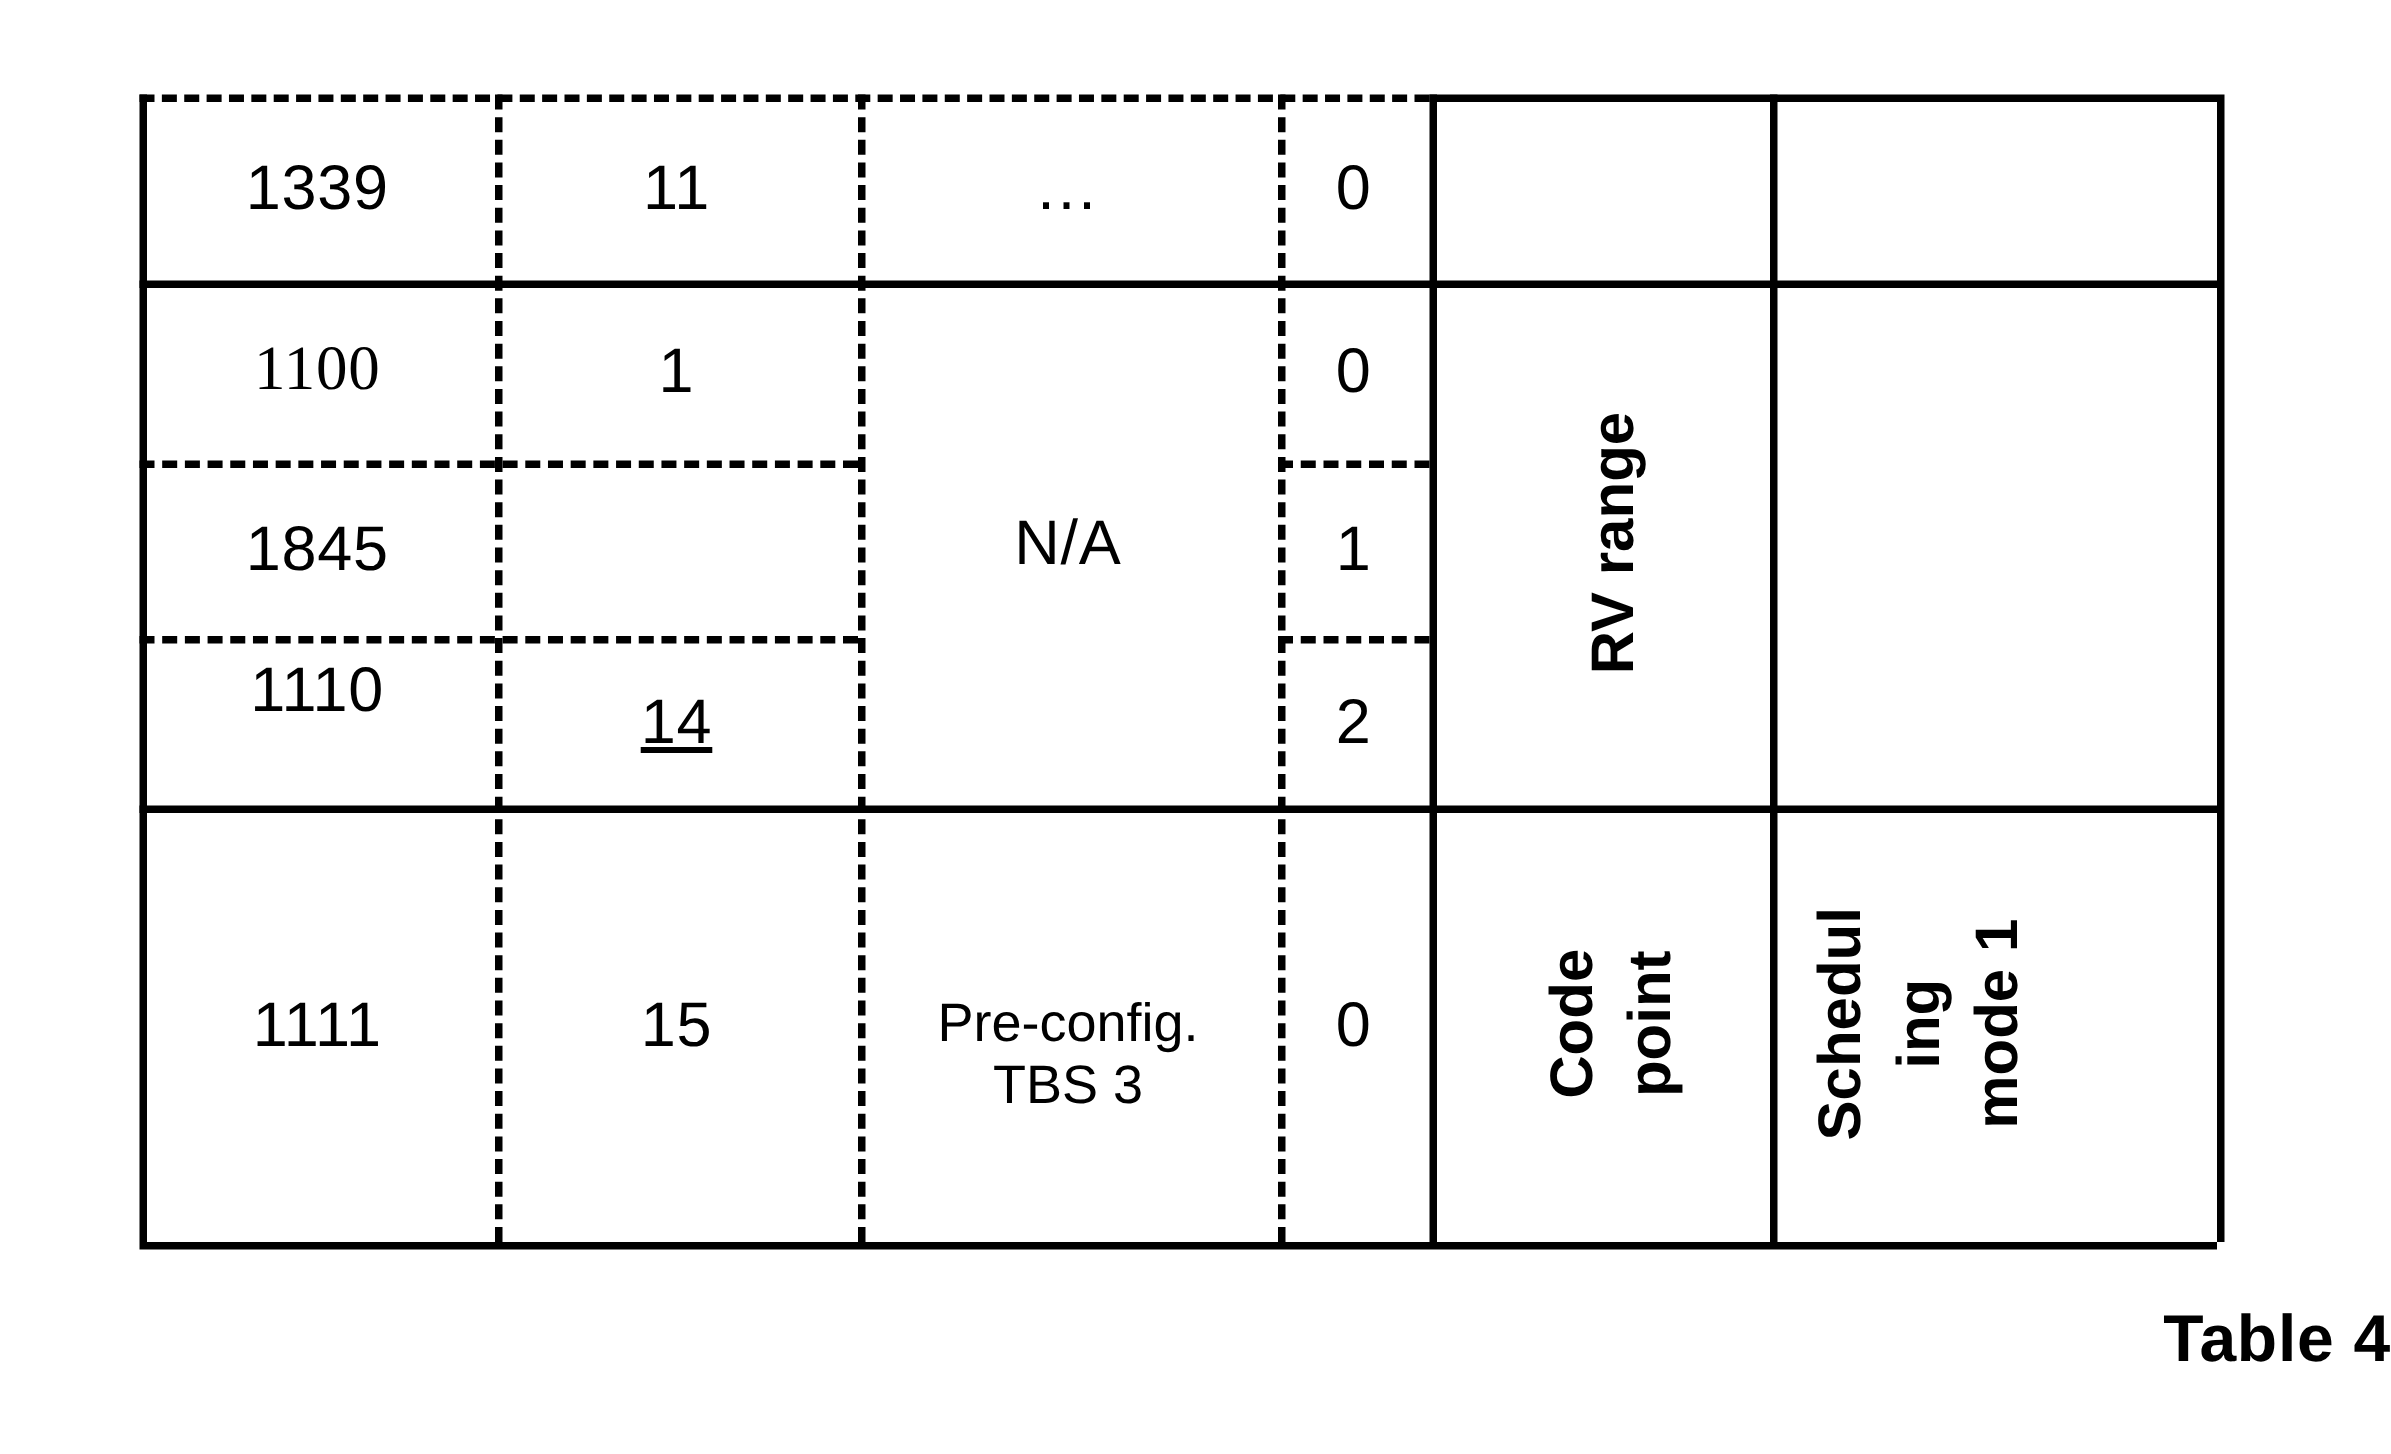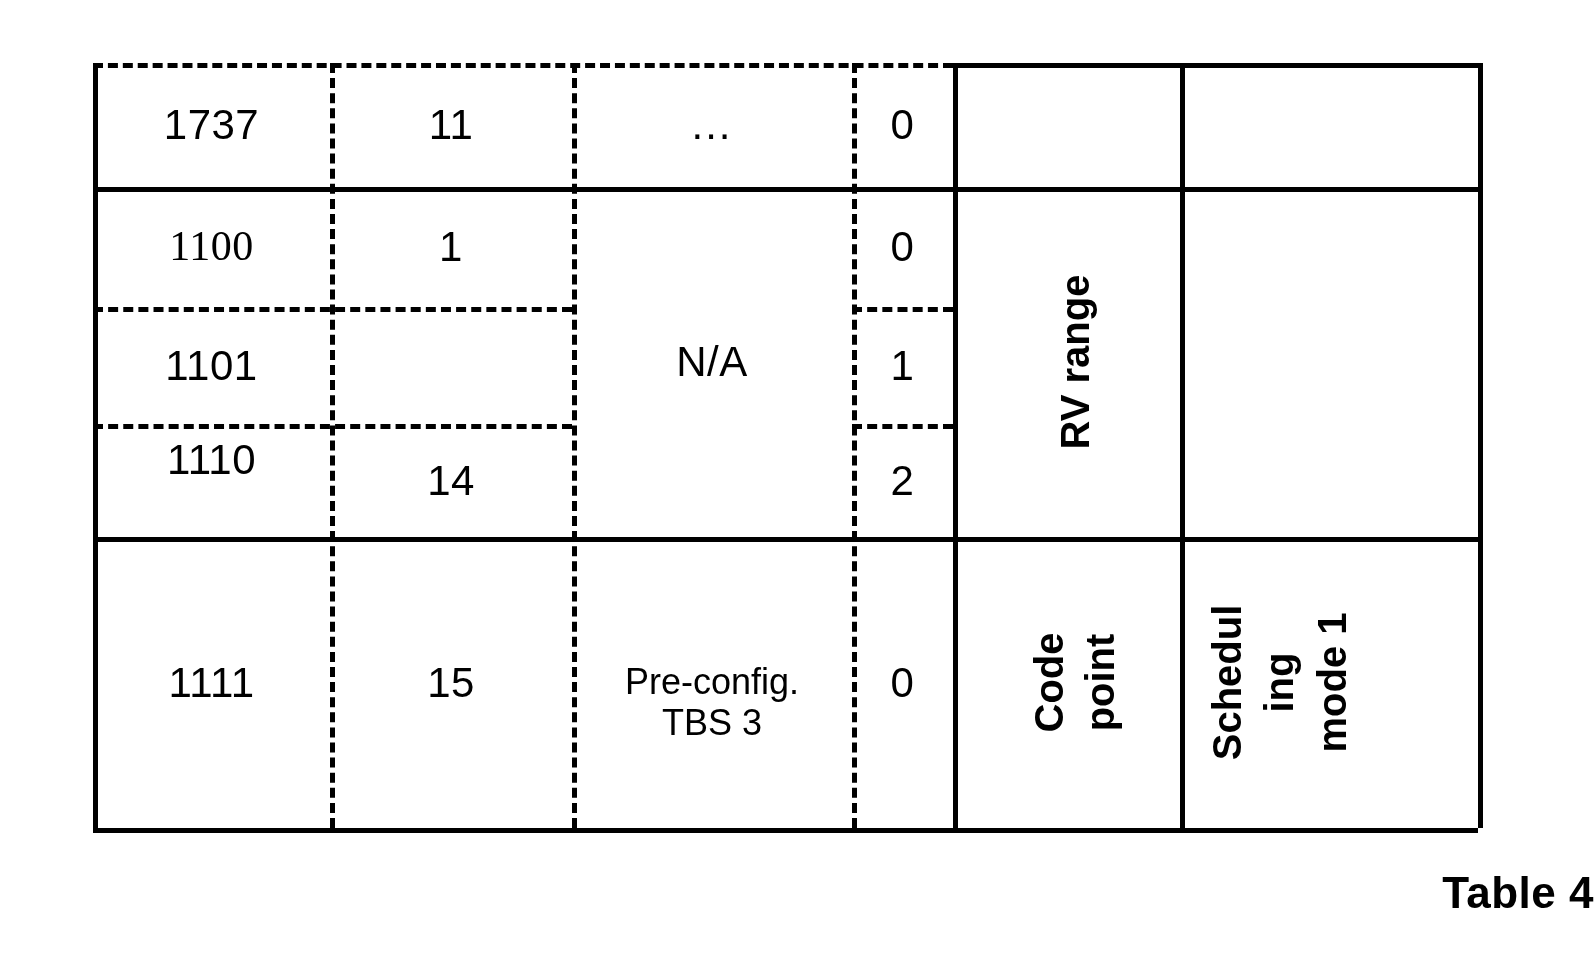--- a/index.html
+++ b/index.html
@@ -133,34 +133,34 @@
     letter-spacing: 0.5px;
   }
 </style>
 </head>
 <body>
 
 <div id="page">
 
   <div class="table-area">
 
-    <div class="cell num" style="left:0px; top:0px; width:237px; height:124px;">1737</div>
+    <div class="cell num" style="left:0px; top:0px; width:237px; height:124px;">1339</div>
     <div class="cell num" style="left:237px; top:0px; width:242px; height:124px;">11</div>
     <div class="cell ellipsis" style="left:479px; top:0px; width:280px; height:124px;">...</div>
     <div class="cell num" style="left:759px; top:0px; width:101px; height:124px;">0</div>
 
     <div class="cell num" style="left:0px; top:124px; width:237px; height:120px;font-family:Liberation Serif, serif;">1100</div>
     <div class="cell num" style="left:237px; top:124px; width:242px; height:120px;">1</div>
     <div class="cell num" style="left:759px; top:124px; width:101px; height:120px;">0</div>
 
-    <div class="cell num" style="left:0px; top:244px; width:237px; height:117px;">1101</div>
+    <div class="cell num" style="left:0px; top:244px; width:237px; height:117px;">1845</div>
     <div class="cell num" style="left:759px; top:244px; width:101px; height:117px;">1</div>
 
     <div class="cell num" style="left:0px; top:340px; width:237px; height:113px;">1110</div>
-    <div class="cell num" style="left:237px; top:361px; width:242px; height:113px;">14</div>
+    <div class="cell num" style="left:237px; top:361px; width:242px; height:113px;text-decoration:underline;">14</div>
     <div class="cell num" style="left:759px; top:361px; width:101px; height:113px;">2</div>
 
     <div class="cell num" style="left:479px; top:124px; width:280px; height:350px;">N/A</div>
 
     <div class="cell num" style="left:0px; top:474px; width:237px; height:291px;">1111</div>
     <div class="cell num" style="left:237px; top:474px; width:242px; height:291px;">15</div>
     <div class="cell small-txt" style="left:469px; top:474px; width:300px; height:291px; flex-direction:column;margin-top:20px;">
       <span>Pre-config.</span>
       <span>TBS 3</span>
     </div>

